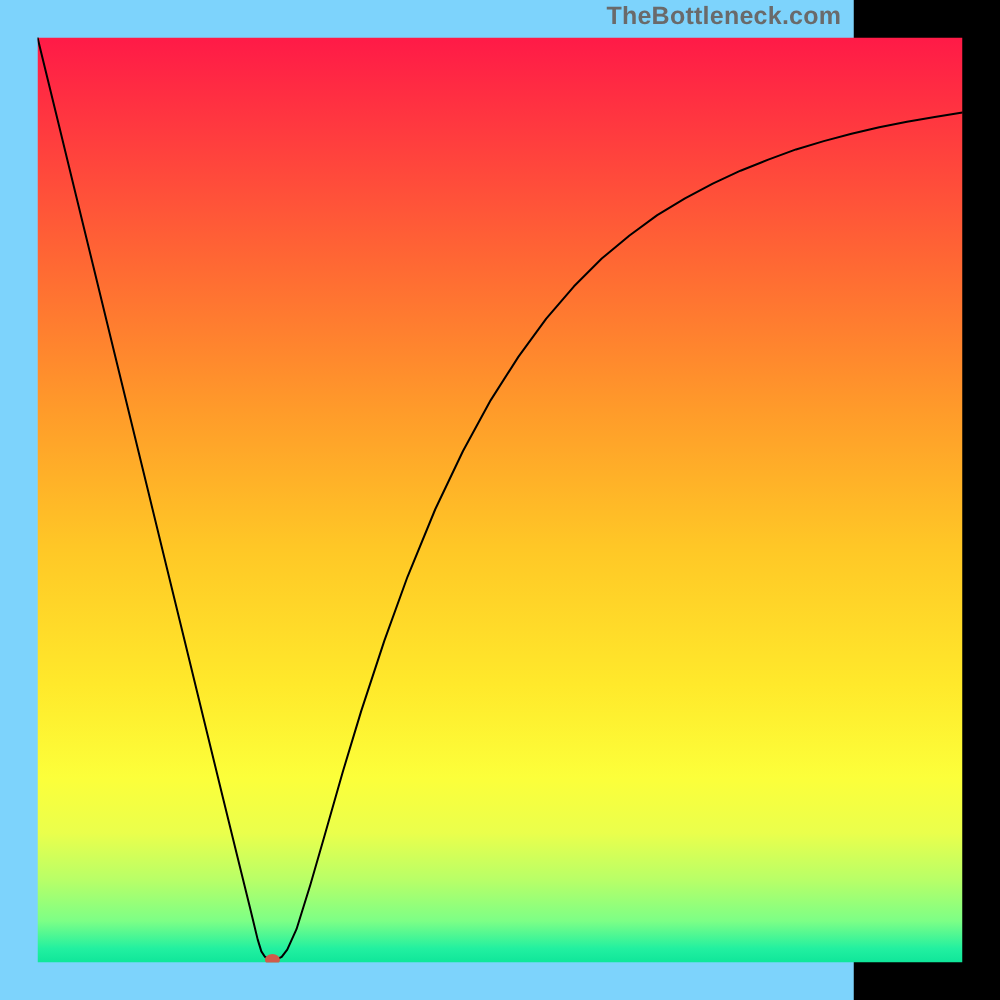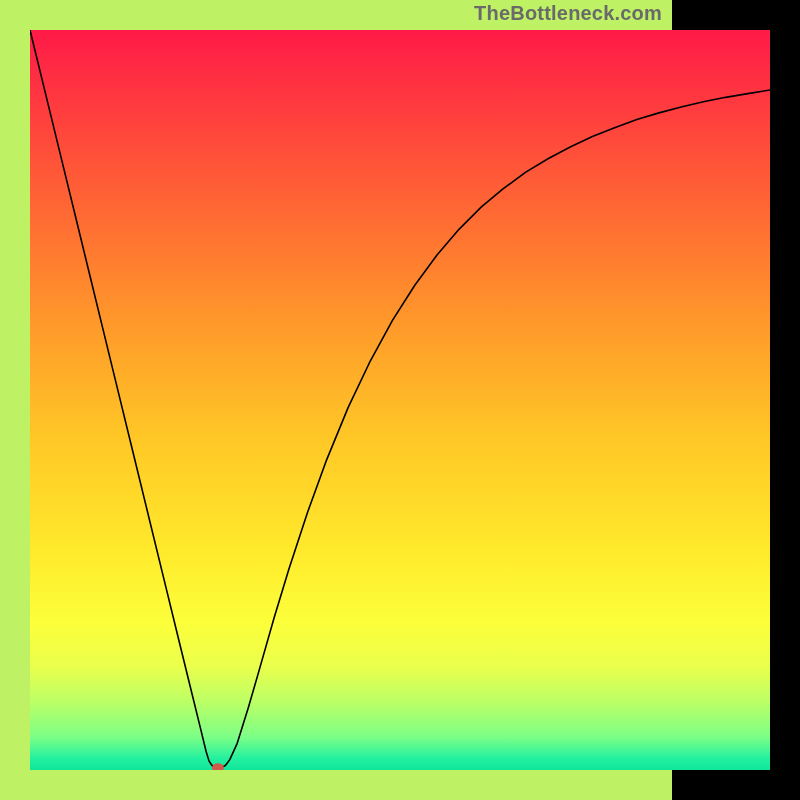--- a/index.html
+++ b/index.html
@@ -8,21 +8,22 @@
     width: 800px;
     height: 800px;
     overflow: hidden;
     background: #000;
     font-family: Arial, Helvetica, sans-serif;
   }
   .frame {
     position: relative;
     width: 672px;
     height: 800px;
-    background: #bef264;
+    background: #7dd3fc;
+    padding-left: 11px;
   }
   .watermark {
     position: absolute;
     top: 2px;
     right: 10px;
     color: #6a6a6a;
     font-size: 20px;
     font-weight: 600;
     letter-spacing: 0.2px;
     z-index: 3;

